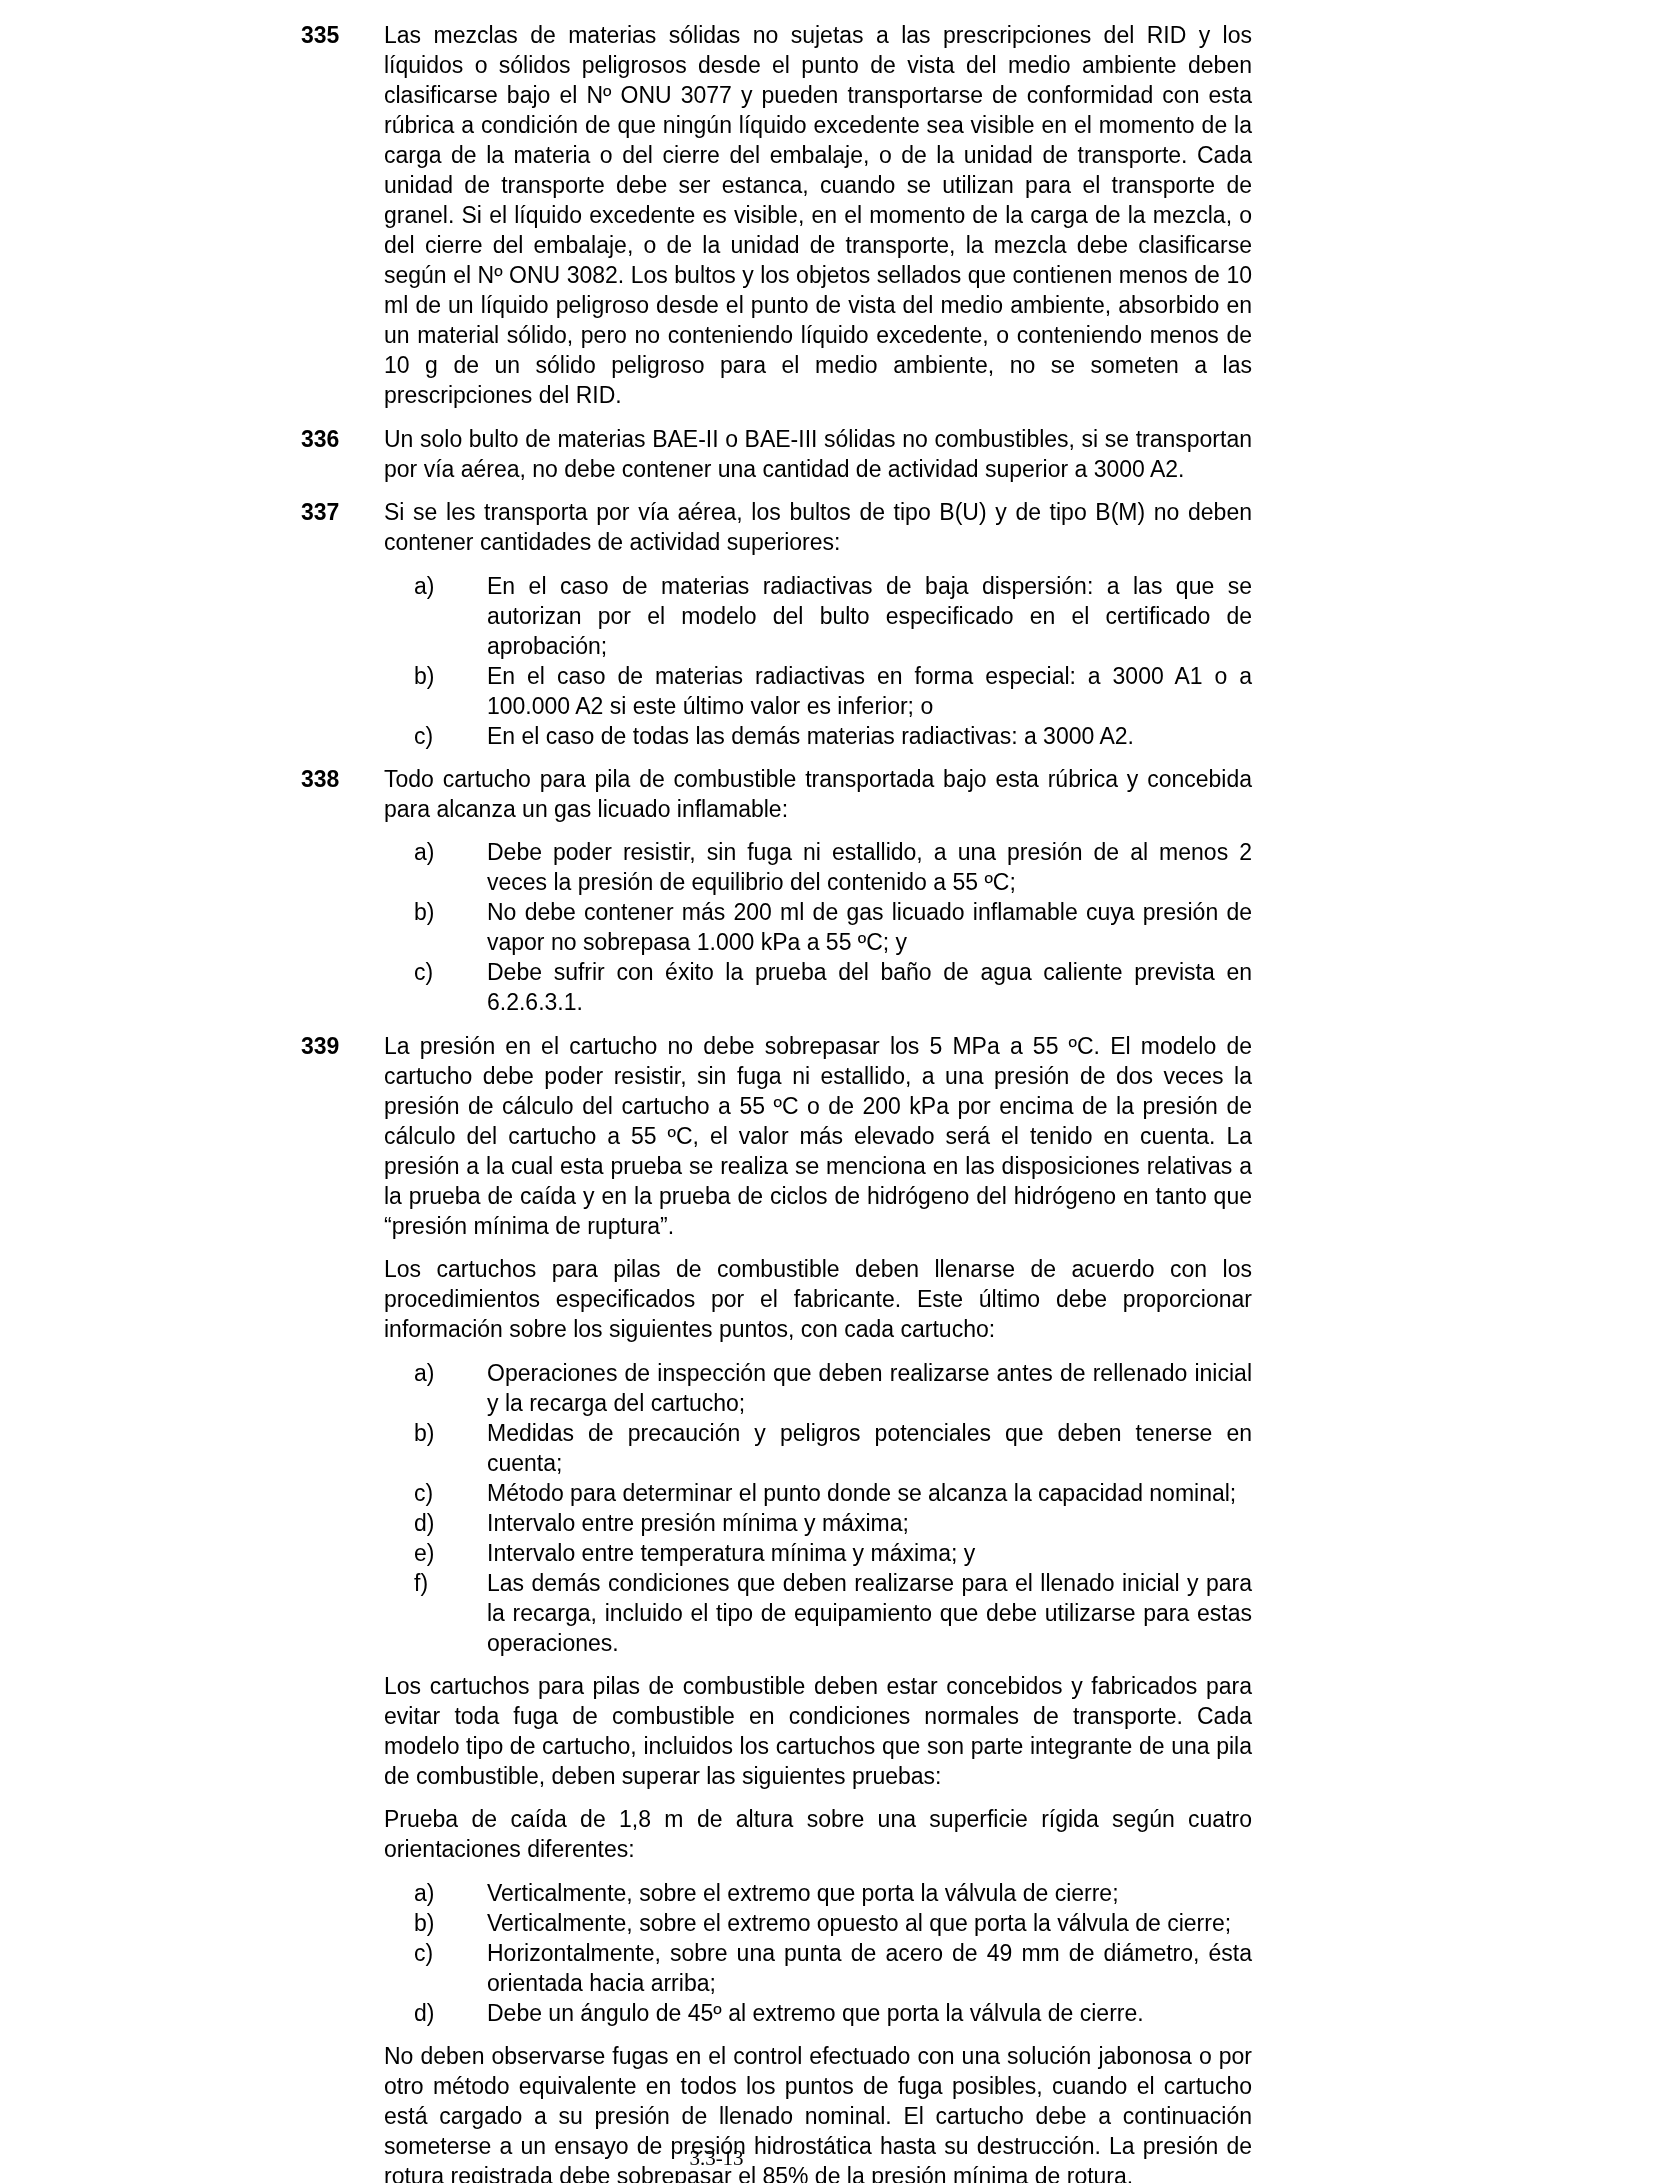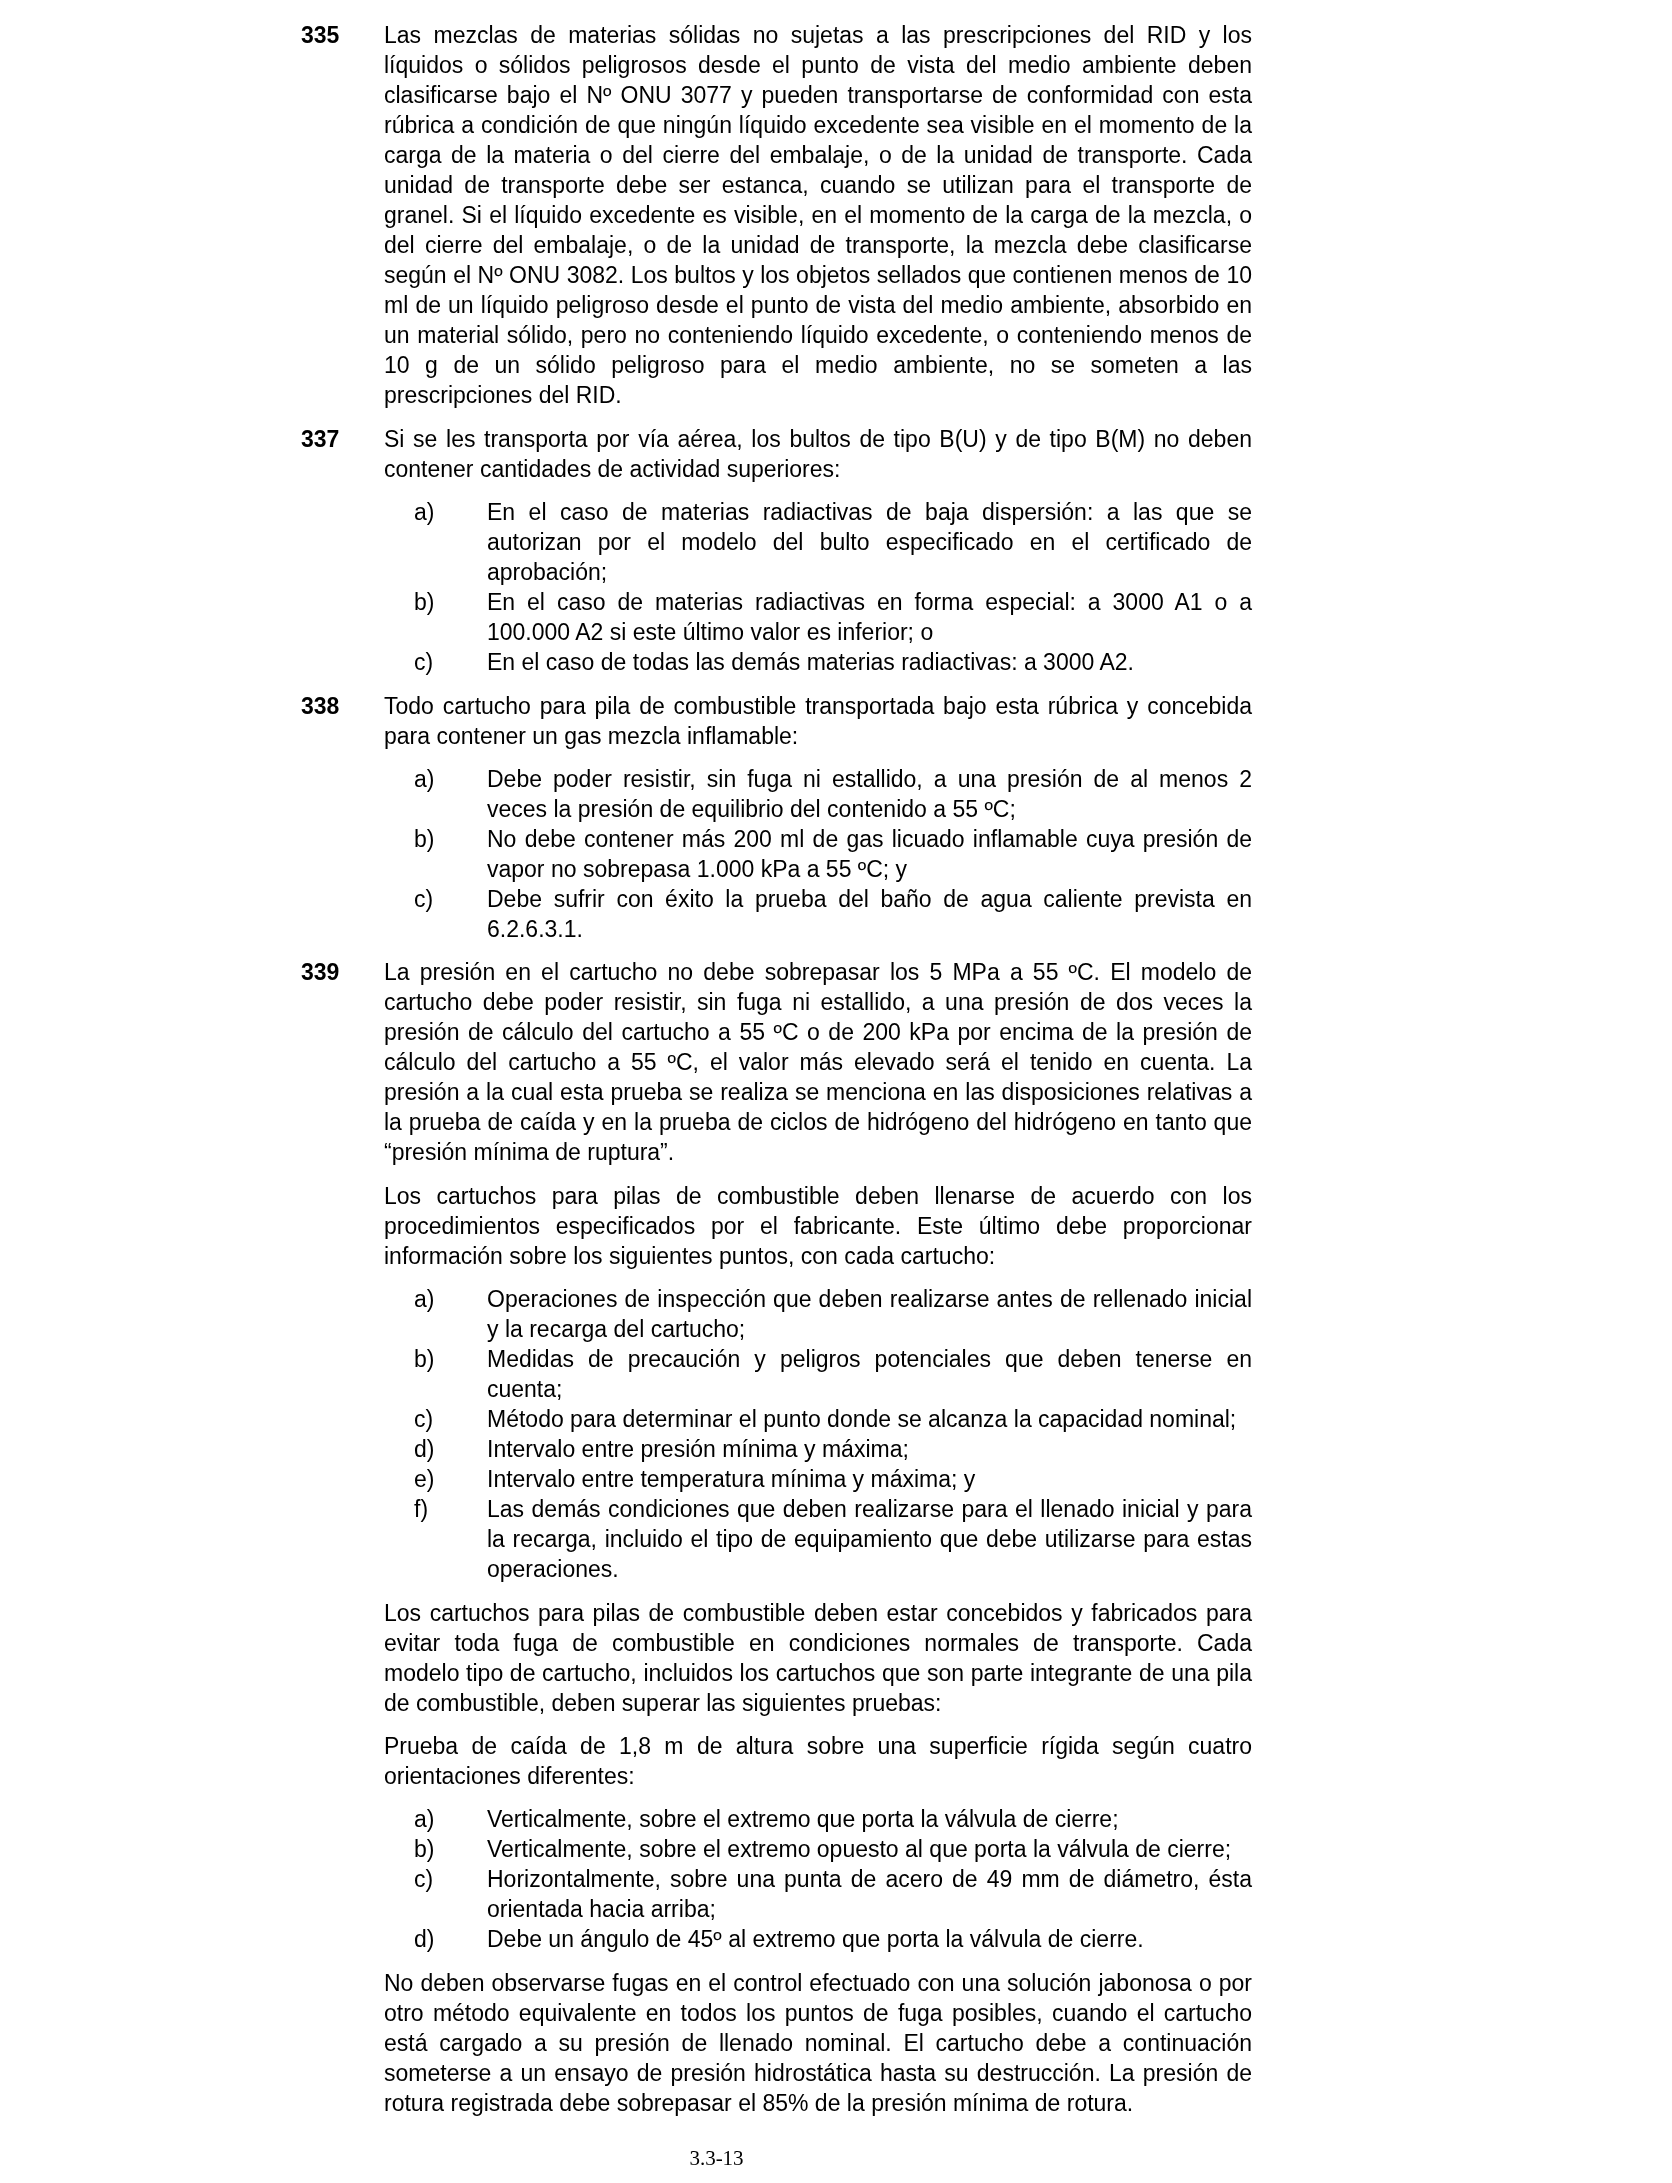--- a/index.html
+++ b/index.html
@@ -57,20 +57,26 @@
 
 <main class="page">
   <div class="content" id="sections-root">
       <div class="section">
         <div class="section-number">335</div>
         <div class="section-content">
           <p class="paragraph">Las mezclas de materias sólidas no sujetas a las prescripciones del RID y los líquidos o sólidos peligrosos desde el punto de vista del medio ambiente deben clasificarse bajo el Nº ONU 3077 y pueden transportarse de conformidad con esta rúbrica a condición de que ningún líquido excedente sea visible en el momento de la carga de la materia o del cierre del embalaje, o de la unidad de transporte. Cada unidad de transporte debe ser estanca, cuando se utilizan para el transporte de granel. Si el líquido excedente es visible, en el momento de la carga de la mezcla, o del cierre del embalaje, o de la unidad de transporte, la mezcla debe clasificarse según el Nº ONU 3082. Los bultos y los objetos sellados que contienen menos de 10 ml de un líquido peligroso desde el punto de vista del medio ambiente, absorbido en un material sólido, pero no conteniendo líquido excedente, o conteniendo menos de 10 g de un sólido peligroso para el medio ambiente, no se someten a las prescripciones del RID.</p>
         </div>
       </div>
       <div class="section">
+        <div class="section-number">336</div>
+        <div class="section-content">
+          <p class="paragraph">Un solo bulto de materias BAE-II o BAE-III sólidas no combustibles, si se transportan por vía aérea, no debe contener una cantidad de actividad superior a 3000 A2.</p>
+        </div>
+      </div>
+      <div class="section">
         <div class="section-number">337</div>
         <div class="section-content">
           <p class="paragraph">Si se les transporta por vía aérea, los bultos de tipo B(U) y de tipo B(M) no deben contener cantidades de actividad superiores:</p>
           <div class="list">
             <div class="list-item">
               <span class="list-marker">a)</span>
               <span class="list-item-text">En el caso de materias radiactivas de baja dispersión: a las que se autorizan por el modelo del bulto especificado en el certificado de aprobación;</span>
             </div>
             <div class="list-item">
               <span class="list-marker">b)</span>
@@ -79,21 +85,21 @@
             <div class="list-item">
               <span class="list-marker">c)</span>
               <span class="list-item-text">En el caso de todas las demás materias radiactivas: a 3000 A2.</span>
             </div>
           </div>
         </div>
       </div>
       <div class="section">
         <div class="section-number">338</div>
         <div class="section-content">
-          <p class="paragraph">Todo cartucho para pila de combustible transportada bajo esta rúbrica y concebida para contener un gas mezcla inflamable:</p>
+          <p class="paragraph">Todo cartucho para pila de combustible transportada bajo esta rúbrica y concebida para alcanza un gas licuado inflamable:</p>
           <div class="list">
             <div class="list-item">
               <span class="list-marker">a)</span>
               <span class="list-item-text">Debe poder resistir, sin fuga ni estallido, a una presión de al menos 2 veces la presión de equilibrio del contenido a 55 ºC;</span>
             </div>
             <div class="list-item">
               <span class="list-marker">b)</span>
               <span class="list-item-text">No debe contener más 200 ml de gas licuado inflamable cuya presión de vapor no sobrepasa 1.000 kPa a 55 ºC; y</span>
             </div>
             <div class="list-item">

